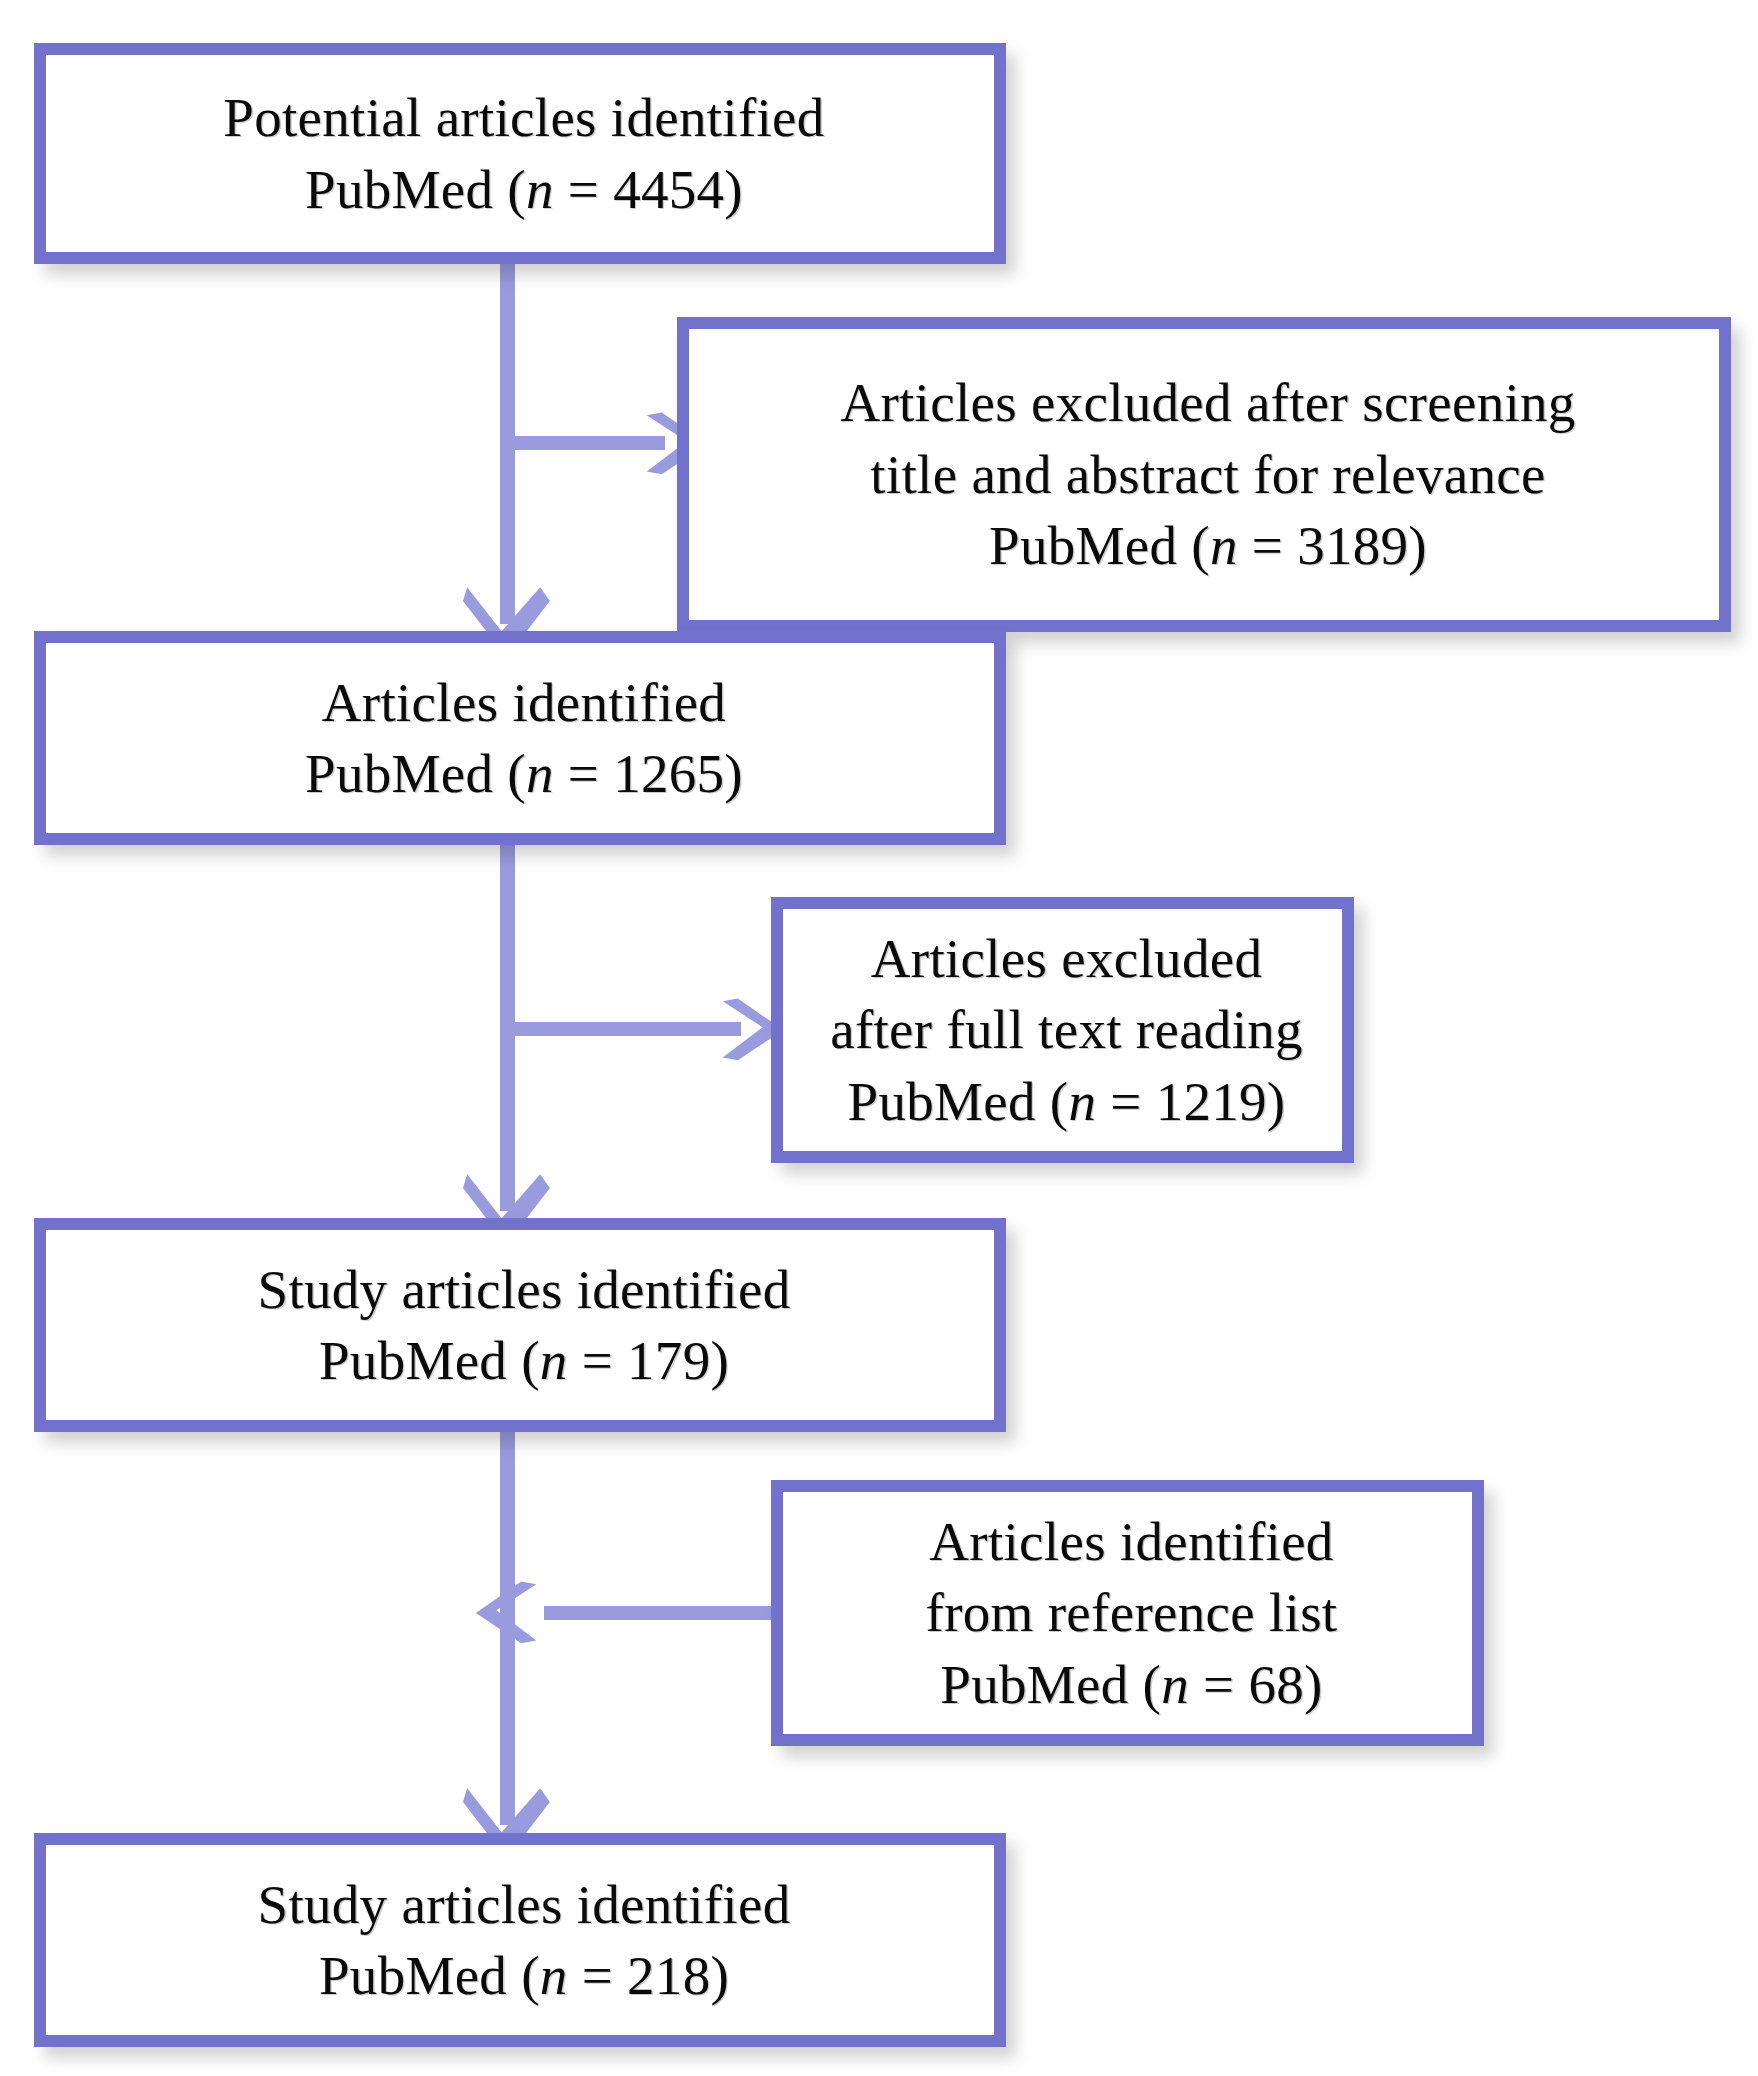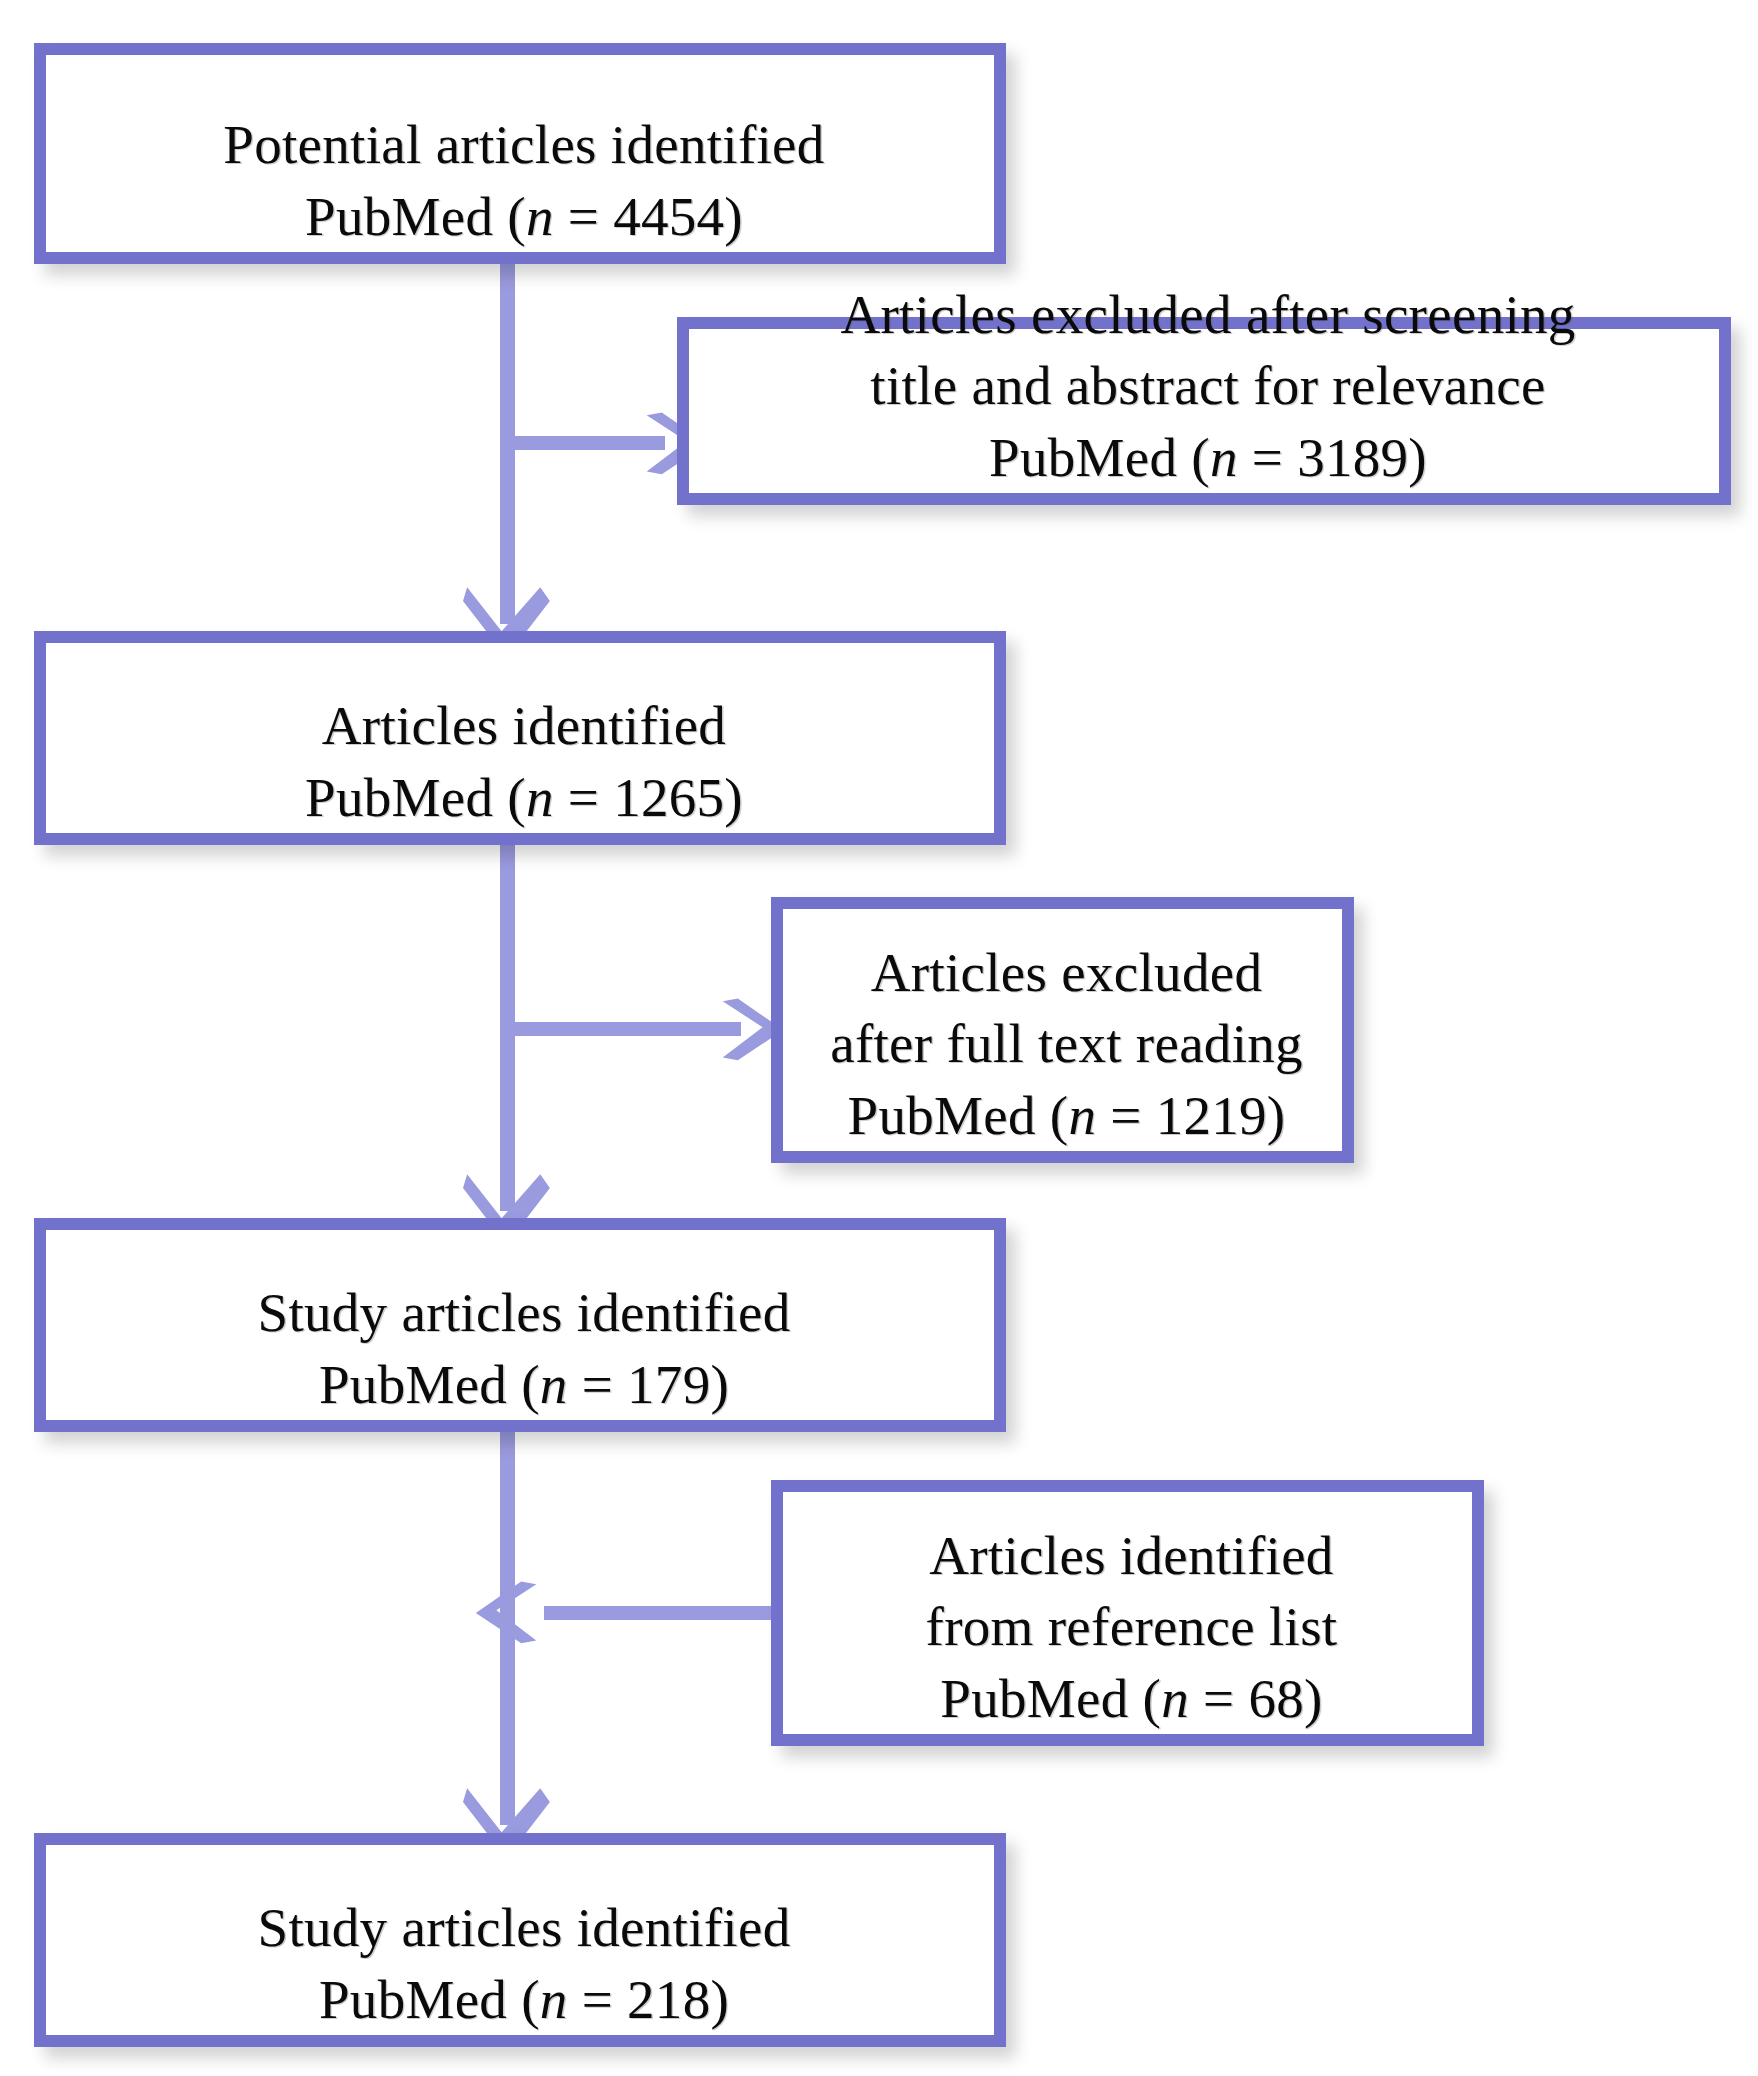--- a/index.html
+++ b/index.html
@@ -18,21 +18,21 @@
   }
   .flow-box {
     position: absolute;
     box-sizing: border-box;
     background: #ffffff;
     border: 12.4px solid #7272cc;
     box-shadow: 9.6px 11px 15px rgba(0,0,0,0.18);
     display: flex;
     flex-direction: column;
     align-items: center;
-    justify-content: flex-end;
+    justify-content: center;
     z-index: 5;
     padding-left: 8px;
   }
   .flow-box .inner {
     width: 100%;
     text-align: center;
     color: #0a0a0a;
     font-size: 55px;
     line-height: 1.30;
     letter-spacing: 0.3px;
@@ -102,21 +102,21 @@
     </svg>
   </div>
 
   <div class="flow-box" style="left:34px; top:43px; width:972px; height:221px;">
     <div class="inner">
       <span class="line">Potential articles  identified</span>
       <span class="line"><span>PubMed (</span><span class="ital">n</span><span> = 4454)</span></span>
     </div>
   </div>
 
-  <div class="flow-box" style="left:677px; top:317px; width:1054px; height:188px;">
+  <div class="flow-box" style="left:677px; top:317px; width:1054px; height:315px;">
     <div class="inner">
       <span class="line">Articles excluded  after screening</span>
       <span class="line">title  and abstract  for relevance</span>
       <span class="line"><span>PubMed (</span><span class="ital">n</span><span> = 3189)</span></span>
     </div>
   </div>
 
   <div class="flow-box" style="left:34px; top:631px; width:972px; height:214px;">
     <div class="inner">
       <span class="line">Articles identified</span>

